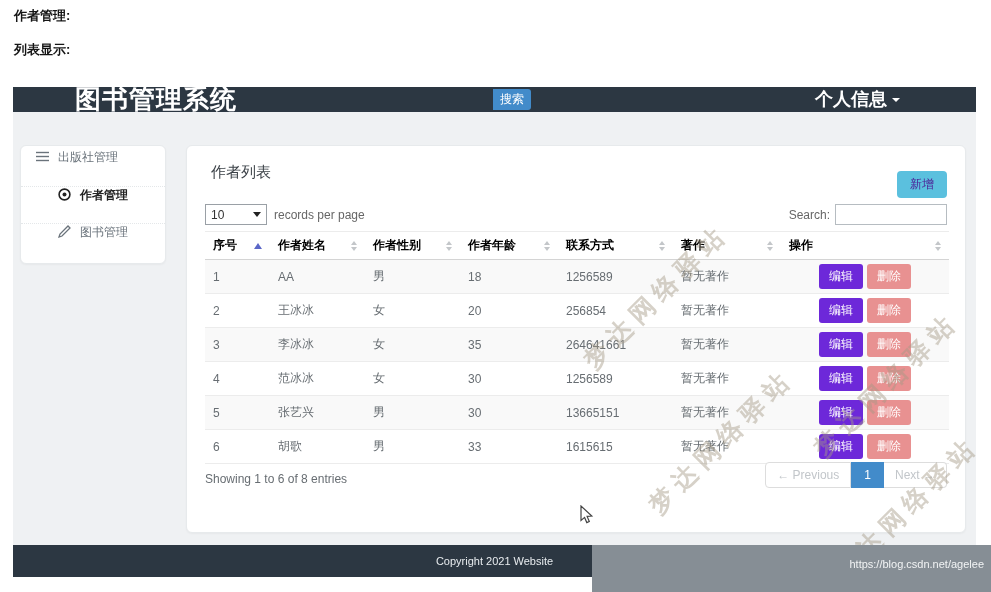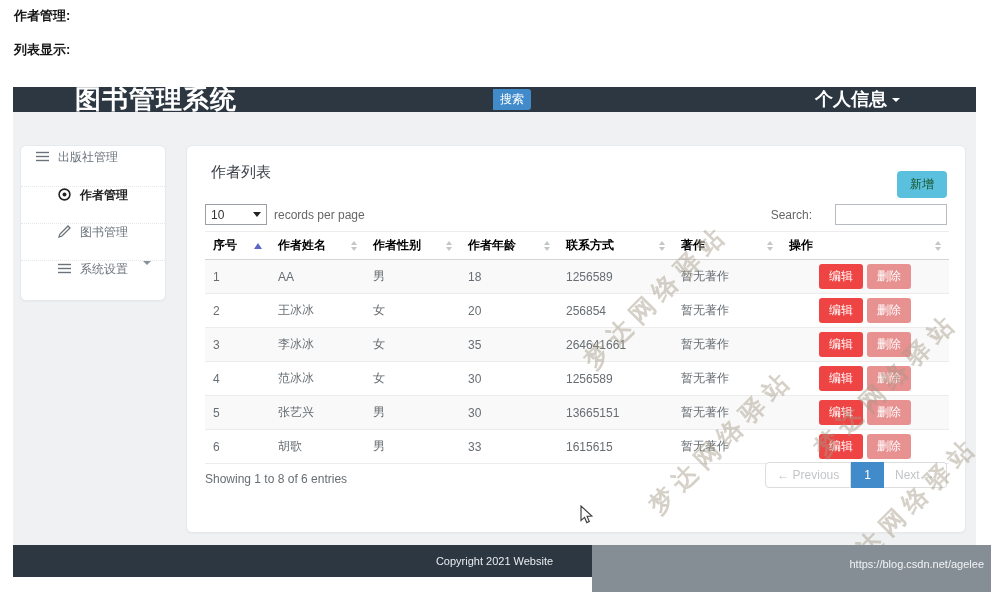--- a/index.html
+++ b/index.html
@@ -44,51 +44,51 @@
   .side-icon { width:15px; height:15px; margin-right:8px; flex:0 0 15px; display:flex;
                align-items:center; justify-content:center; }
   .caret-down-gray { width:0; height:0; border-left:4px solid transparent;
                      border-right:4px solid transparent; border-top:4px solid #8a9197; margin-left:auto; }
 
   
   .panel { left:186px; top:145px; width:780px; height:388px; background:#fff;
            border:1px solid #e7eaec; border-radius:6px;
            box-shadow:0 1px 2px rgba(0,0,0,0.04); }
   .panel-title { position:absolute; left:24px; top:17px; font-size:15px; color:#3c4248; }
-  .btn-add { position:absolute; right:18px; top:25px; background:#5bc0de; color:#14532d;
+  .btn-add { position:absolute; right:18px; top:25px; background:#5bc0de; color:#4c1d95;
              border:none; border-radius:4px; font-size:12px; padding:5px 13px; cursor:pointer;
              font-family:"Liberation Sans",sans-serif; }
 
   .controls { position:absolute; left:18px; right:18px; top:58px; height:22px; }
   .length-group { position:absolute; left:0; top:0; display:flex; align-items:center; gap:7px;
                   font-size:12px; color:#666; }
   .select-box { width:62px; height:21px; border:1px solid #9aa0a6; background:#fff;
                 display:flex; align-items:center; font-size:12px; color:#333;
                 padding:0 5px; cursor:pointer; position:relative; }
   .select-box .sel-caret { position:absolute; right:5px; width:0; height:0;
                 border-left:4px solid transparent; border-right:4px solid transparent;
                 border-top:5px solid #222; }
-  .search-group { position:absolute; right:0; top:0; display:flex; align-items:center; gap:23px;
+  .search-group { position:absolute; right:0; top:0; display:flex; align-items:center; gap:5px;
                   font-size:12px; color:#666; }
   .search-group input { width:112px; height:21px; border:1px solid #b6bcc1; background:#fff;
                         padding:0 6px; font-size:12px; outline:none;
                         font-family:"Liberation Sans",sans-serif; }
 
   
   .tbl-wrap { position:absolute; left:18px; top:85px; width:744px; }
   table { border-collapse:collapse; table-layout:fixed; width:744px; }
   thead th { border-top:1px solid #ececec; border-bottom:1px solid #d4d4d4;
              padding:5px 8px; font-size:12px; color:#000000; text-align:center; height:24px; }
   .th-inner { display:flex; align-items:center; justify-content:space-between; }
   tbody td { padding:0 8px; font-size:12px; color:#676d72; height:34px;
              border-top:1px solid #ececec; }
   tbody tr:last-child td { border-bottom:1px solid #ececec; }
   tbody tr.odd { background:#f9f9f9; }
   .cell-actions { text-align:center; }
-  .btn-edit { background:#ef4444; color:#fff; border:none; border-radius:3px;
+  .btn-edit { background:#6d28d9; color:#fff; border:none; border-radius:3px;
               font-size:12px; padding:4px 10px; cursor:pointer; margin-right:4px;
               font-family:"Liberation Sans",sans-serif; }
   .btn-delete { background:#e89191; color:#fff; border:none; border-radius:3px;
                 font-size:12px; padding:4px 10px; cursor:pointer;
                 font-family:"Liberation Sans",sans-serif; }
 
   .sort-up-active { width:0; height:0; border-left:4px solid transparent;
                     border-right:4px solid transparent; border-bottom:6px solid #5b67c7; }
   .sorter { display:flex; flex-direction:column; gap:2px; }
   .sorter .up { width:0; height:0; border-left:3.5px solid transparent;
@@ -158,33 +158,20 @@
     </span>
     <span>作者管理</span>
   </div>
   <div class="side-item">
     <span class="side-icon">
       <svg width="13" height="13" viewBox="0 0 13 13">
           <path d="M1 12 L2 9 L10 1 L12 3 L4 11 Z" fill="none" stroke="#6a737b" stroke-width="1.3"></path>
         </svg>
     </span>
     <span>图书管理</span>
-  </div>
-  <div class="side-item">
-    <span class="side-icon">
-      <svg width="13" height="11" viewBox="0 0 13 11">
-          <g stroke="#6a737b" stroke-width="1.4">
-            <line x1="0" y1="1.5" x2="13" y2="1.5"></line>
-            <line x1="0" y1="5.5" x2="13" y2="5.5"></line>
-            <line x1="0" y1="9.5" x2="13" y2="9.5"></line>
-          </g>
-        </svg>
-    </span>
-    <span>系统设置</span>
-    <span class="caret-down-gray"></span>
   </div>
 </div>
 
 <div class="abs panel">
   <div class="panel-title">作者列表</div>
   <button class="btn-add">新增</button>
 
   <div class="controls">
     <div class="length-group">
       <div class="select-box">
@@ -326,21 +313,21 @@
           <td>男</td>
           <td>33</td>
           <td>1615615</td>
           <td>暂无著作</td>
           <td class="cell-actions"><button class="btn-edit">编辑</button><button class="btn-delete">删除</button></td>
         </tr>
       </tbody>
     </table>
   </div>
 
-  <div class="tbl-info">Showing 1 to 8 of 6 entries</div>
+  <div class="tbl-info">Showing 1 to 6 of 8 entries</div>
   <div class="pagination">
     <span class="page-btn prev">← Previous</span>
     <span class="page-btn current">1</span>
     <span class="page-btn next">Next →</span>
   </div>
 </div>
 
 <div class="abs footer">
   <span>Copyright 2021 Website</span>
 </div>

